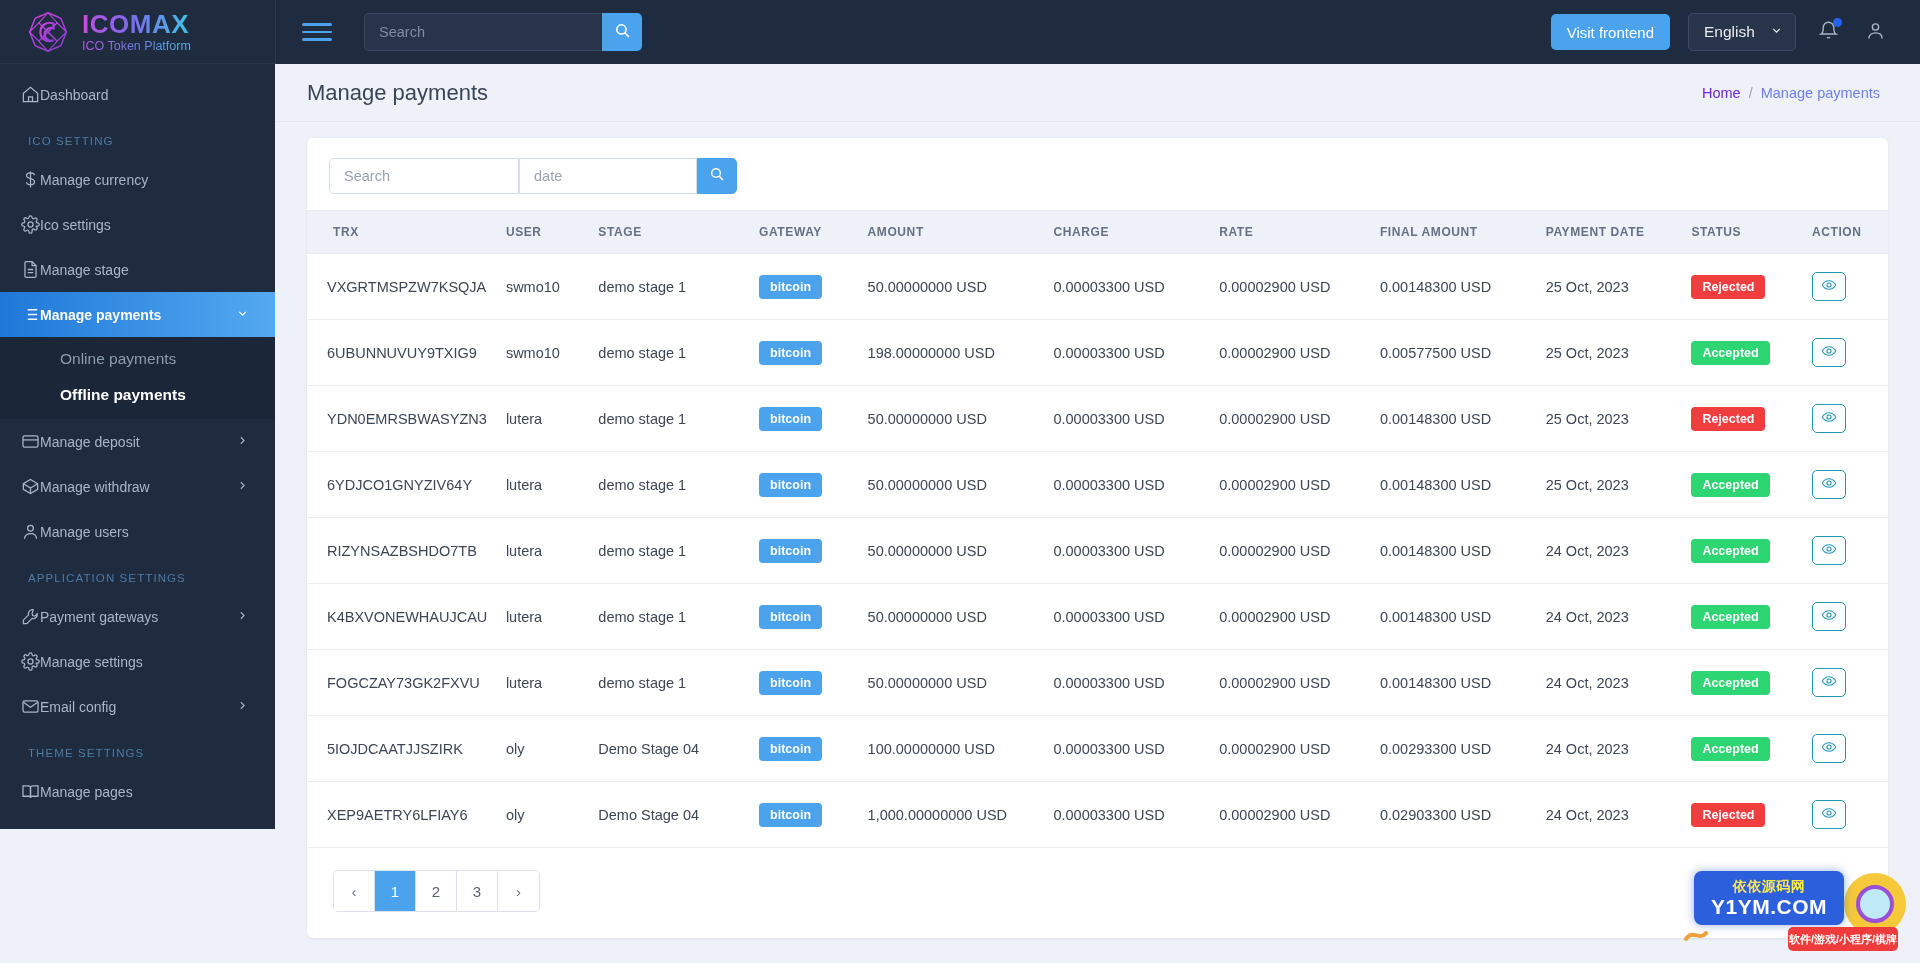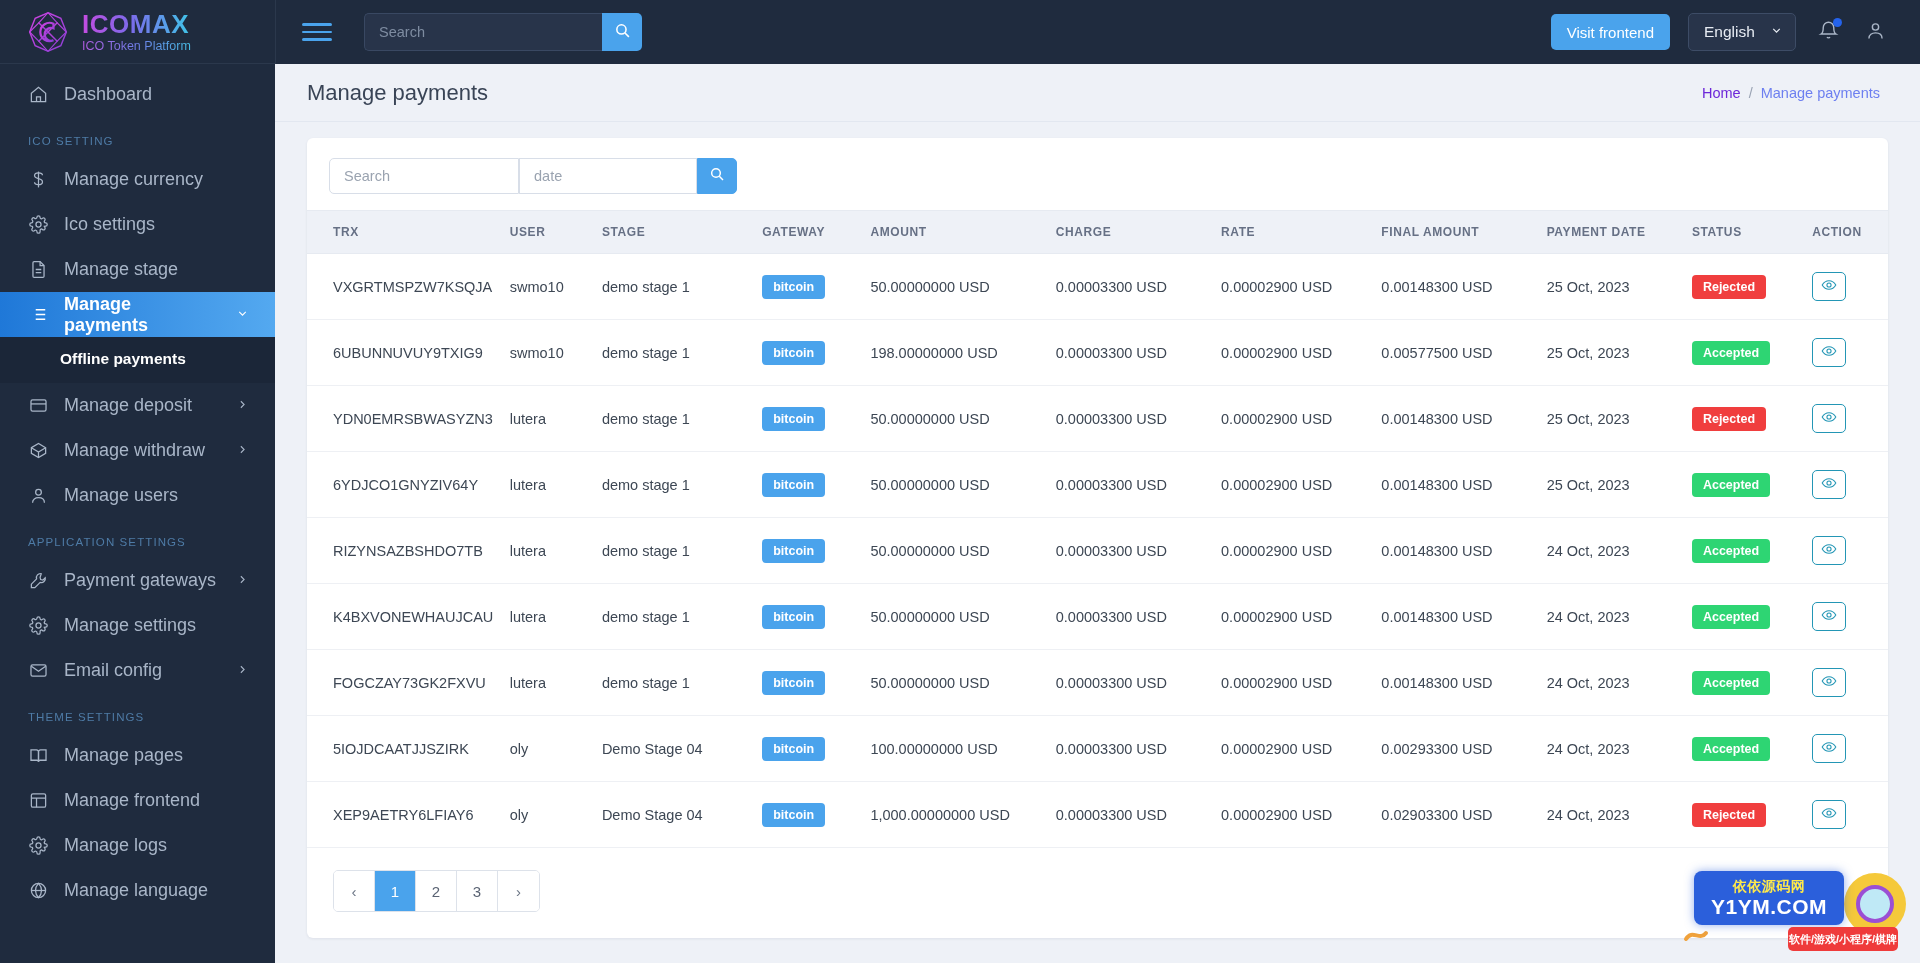--- a/index.html
+++ b/index.html
@@ -10,21 +10,21 @@
     overflow: hidden;
   }
 
   
   .app { display: flex; width: 1920px; height: 963px; }
 
   
   .sidebar {
     width: 275px; flex: 0 0 275px;
     background: #1f2b3e;
-    height: 963px;
+    height: 829px;
     overflow: hidden;
     position: relative;
   }
   .brand {
     height: 64px;
     display: flex; align-items: center; gap: 12px;
     padding-left: 26px;
     border-bottom: 1px solid #2b384c;
     background: #1f2b3e;
   }
@@ -40,23 +40,23 @@
     background: linear-gradient(90deg, #b35ce0 0%, #6f7ee9 50%, #46bde4 100%);
     -webkit-background-clip: text; background-clip: text; color: transparent;
   }
 
   .nav { padding-top: 8px; }
   .nav-group-title {
     color: #4e7ba6; font-size: 11.5px; font-weight: normal;
     letter-spacing: 1.1px; padding: 18px 0 10px 28px;
   }
   .nav-item {
-    display: flex; align-items: center; gap: 16px;
-    height: 45px; padding-left: 28px;
-    color: #a9b6c8; font-size: 18px;
+    display: flex; align-items: center; 
+    height: 45px; padding-left: 20px;
+    color: #a9b6c8; font-size: 14px;
     cursor: pointer; position: relative;
   }
   .nav-item .ico { width: 20px; height: 20px; flex: 0 0 20px; display: flex; align-items: center; justify-content: center; }
   .nav-item .ico svg { width: 19px; height: 19px; stroke: #a9b6c8; fill: none; stroke-width: 1.6; }
   .nav-item .chev { margin-left: auto; margin-right: 26px; }
   .nav-item .chev svg { width: 13px; height: 13px; stroke: #a9b6c8; fill: none; stroke-width: 2; }
   .nav-item.active {
     background: linear-gradient(90deg, #1f78d8 0%, #54a9f0 100%);
     color: #fff; font-weight: bold;
   }
@@ -163,21 +163,21 @@
     color: #667085; font-weight: bold; padding: 14px 8px;
     border-top: 1px solid #e6eaf1; border-bottom: 1px solid #e6eaf1;
     white-space: nowrap;
   }
   thead th:first-child { padding-left: 26px; }
   thead th:last-child { padding-right: 26px; }
   tbody td {
     font-size: 14.5px; color: #3d4754; padding: 18px 8px;
     border-bottom: 1px solid #eef0f4; white-space: nowrap;
   }
-  tbody td:first-child { padding-left: 26px; }
+  tbody td:first-child { padding-left: 20px; }
   tbody td:last-child { padding-right: 26px; }
   tbody tr:last-child td { border-bottom: 1px solid #eef0f4; }
 
   .col-trx { width: 190px; }
   .col-user { width: 92px; }
   .col-stage { width: 160px; }
   .col-gw { width: 108px; }
   .col-amount { width: 185px; }
   .col-charge { width: 165px; }
   .col-rate { width: 160px; }
@@ -332,20 +332,21 @@
         </span>
         <span>Manage payments</span>
         <span class="chev">
           <svg viewBox="0 0 24 24">
               <path d="M6 9l6 6 6-6"></path>
             </svg>
         </span>
       </div>
 
       <div class="submenu">
+        <div class="sub-item">Online payments</div>
         <div class="sub-item active">Offline payments</div>
       </div>
 
       <div class="nav-item">
         <span class="ico">
           <svg viewBox="0 0 24 24">
               <rect x="2.5" y="5" width="19" height="14" rx="2"></rect>
               <path d="M2.5 10h19"></path>
             </svg>
         </span>

